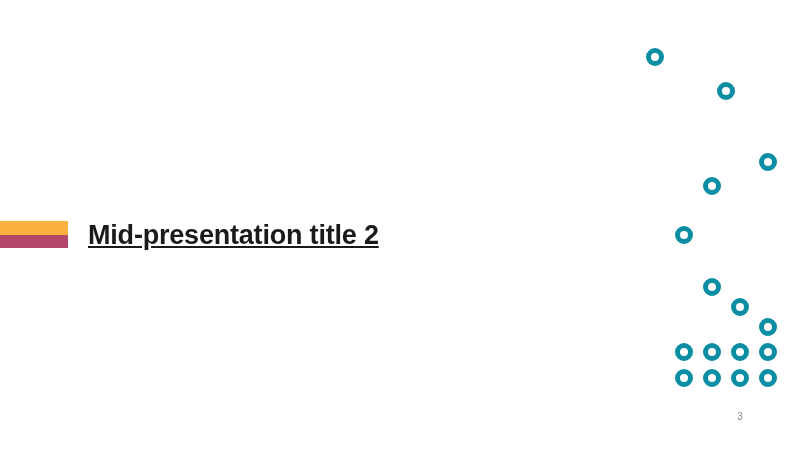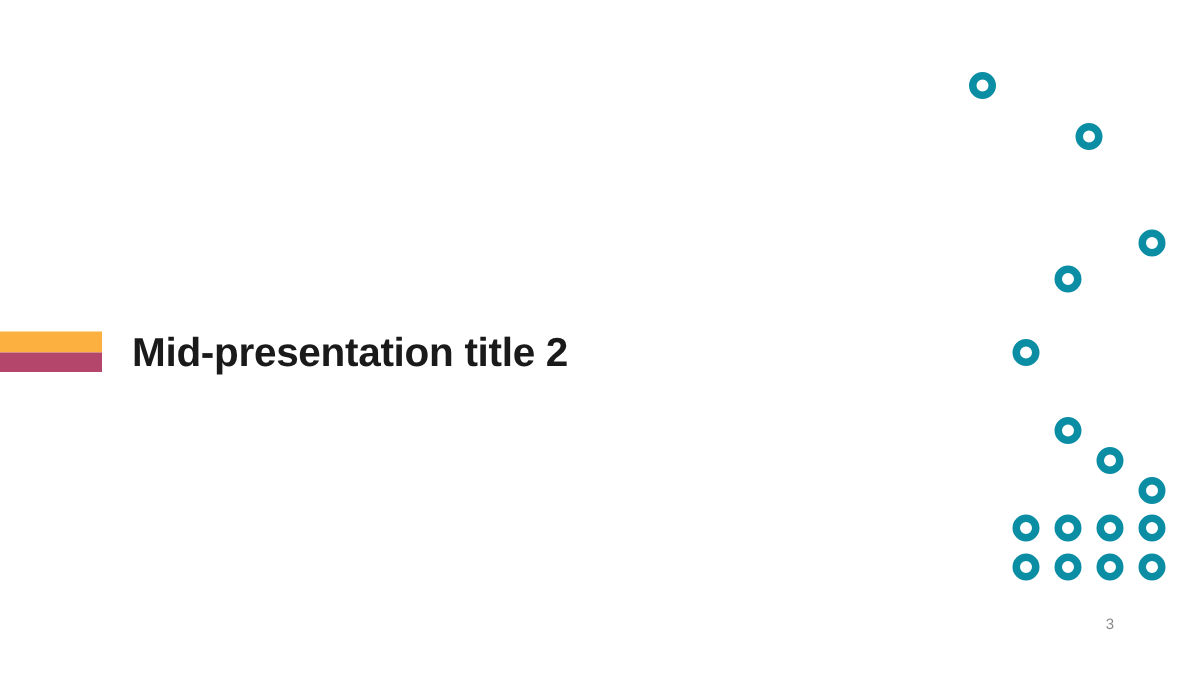--- a/index.html
+++ b/index.html
@@ -38,20 +38,21 @@
     top: 219px;
     width: 480px;
     margin: 0;
     font-family: "Liberation Sans", sans-serif;
     font-size: 27px;
     font-weight: bold;
     color: #1a1a1a;
     letter-spacing: -0.2px;
     line-height: 32px;
     white-space: nowrap;
+    text-decoration: underline;
   }
 
   
   #dot-field {
     position: absolute;
     left: 0;
     top: 0;
     width: 800px;
     height: 450px;
     pointer-events: none;

